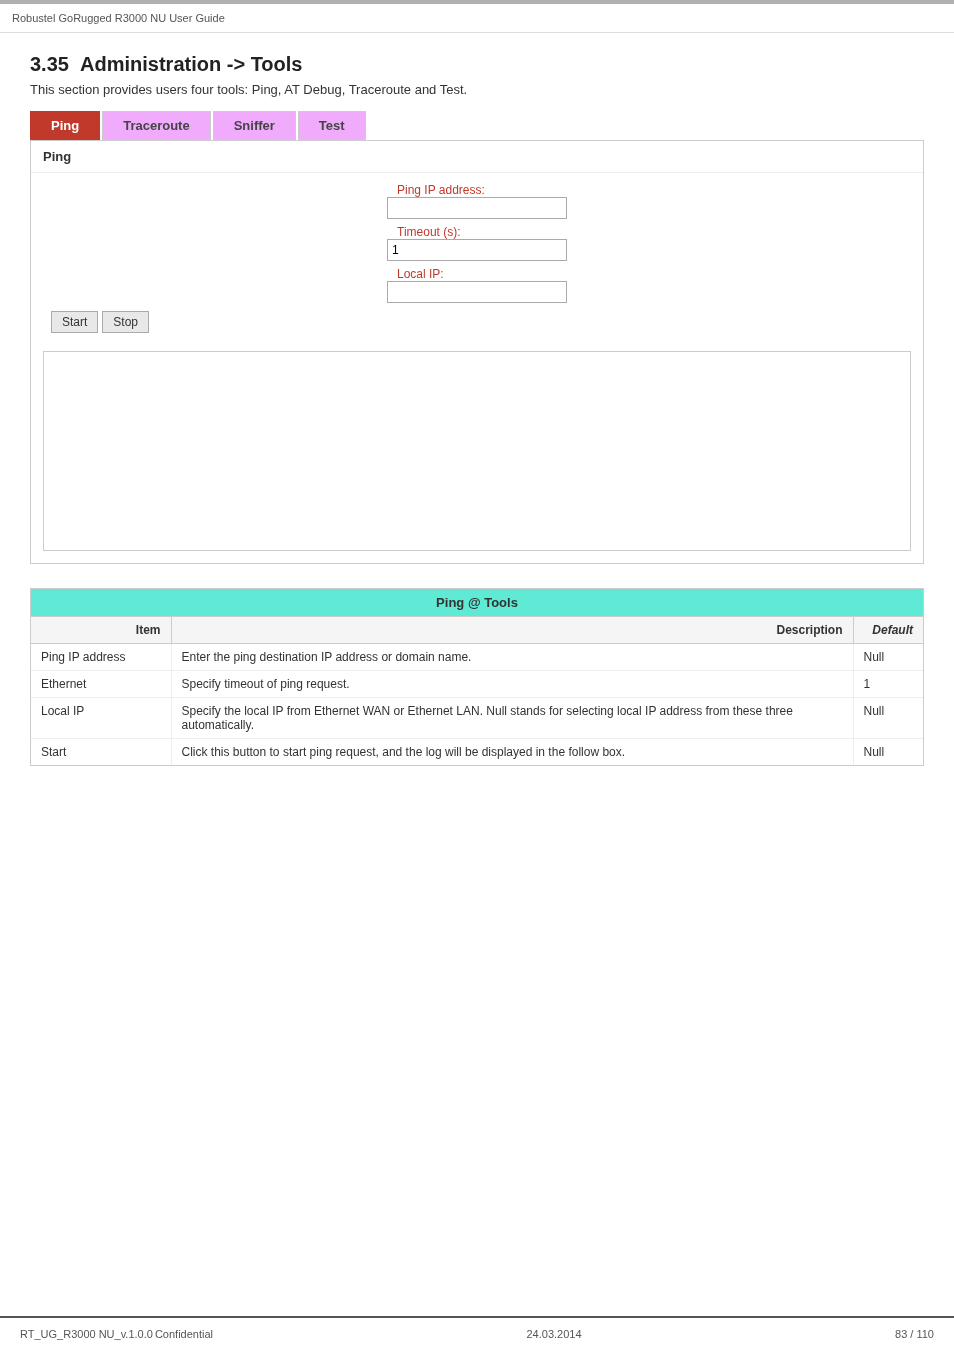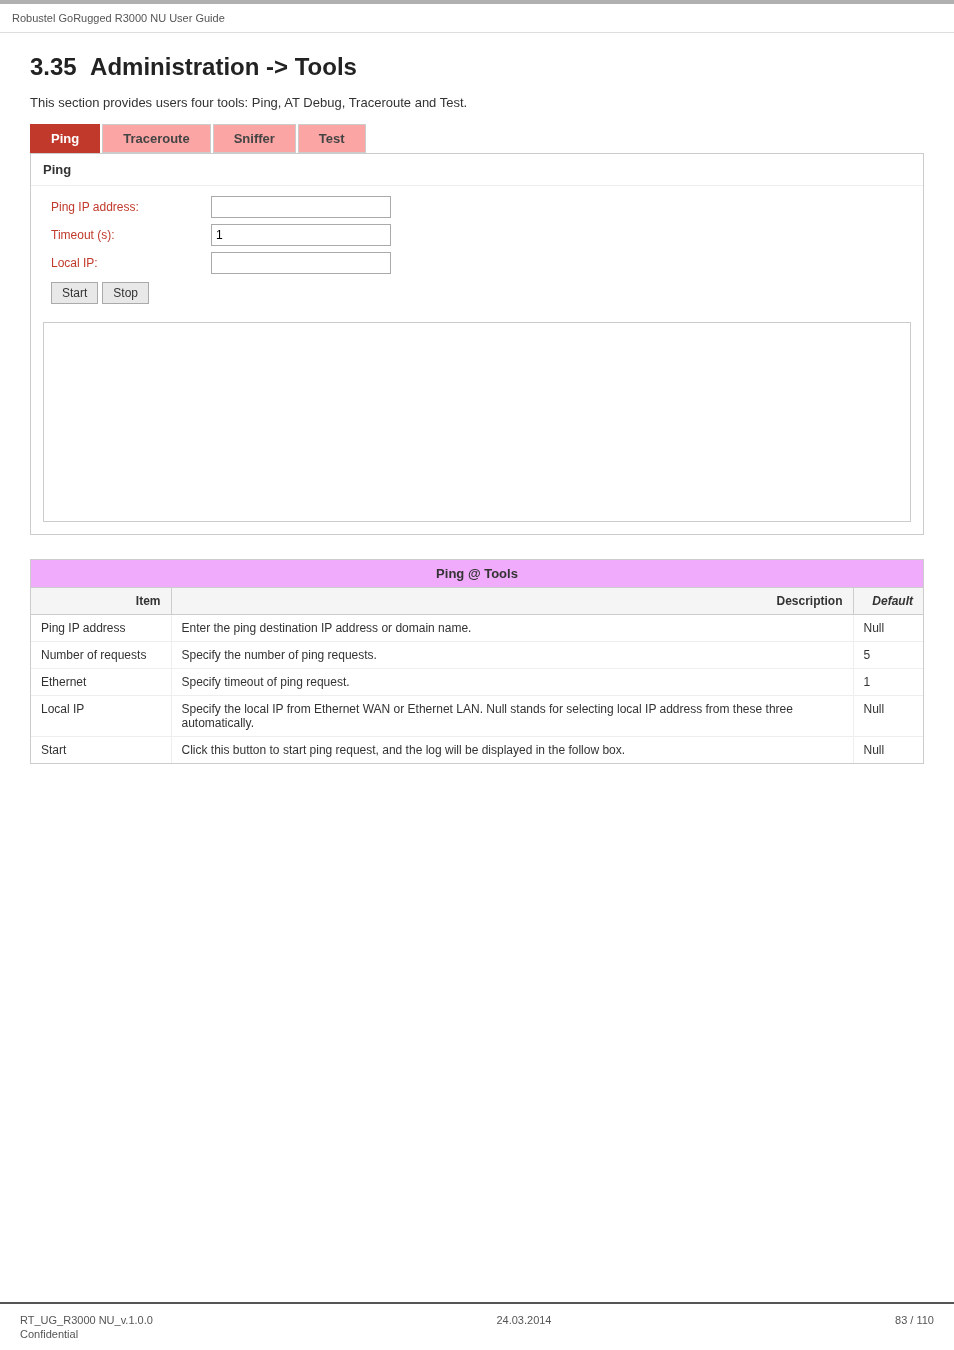--- a/index.html
+++ b/index.html
@@ -27,23 +27,23 @@
       color: #555;
       border-bottom: 1px solid #ddd;
     }
 
     
     .main-content {
       padding: 20px 30px;
     }
 
     .section-title {
-      font-size: 24px;
-      font-weight: bold;
-      margin-bottom: 14px;
+      font-size: 20px;
+      font-weight: bold;
+      margin-bottom: 6px;
       color: #222;
     }
 
     .section-desc {
       font-size: 13px;
       margin-bottom: 14px;
       color: #333;
     }
 
     
@@ -51,21 +51,21 @@
       display: flex;
       margin-bottom: 0;
     }
 
     .tab {
       padding: 6px 20px;
       font-size: 13px;
       font-weight: bold;
       cursor: pointer;
       border: 1px solid #ccc;
-      background: #fca5a5;
+      background: #f0abfc;
       color: #444;
       margin-right: 2px;
     }
 
     .tab.active {
       background: #c0392b;
       color: #fff;
       border-color: #c0392b;
     }
 
@@ -85,20 +85,21 @@
     }
 
     .ping-form {
       padding: 10px 20px;
     }
 
     .form-row {
       display: flex;
       align-items: center;
       margin-bottom: 6px;
+      flex-direction: column;
     }
 
     .form-label {
       width: 160px;
       font-size: 12px;
       color: #c0392b;
     }
 
     .form-input {
       width: 180px;
@@ -137,21 +138,21 @@
       overflow-y: auto;
     }
 
     
     .ref-table-wrapper {
       margin-top: 24px;
       border: 1px solid #ccc;
     }
 
     .ref-table-title {
-      background: #f0abfc;
+      background: #5eead4;
       text-align: center;
       font-weight: bold;
       font-size: 13px;
       padding: 6px;
       border-bottom: 1px solid #ccc;
     }
 
     .ref-table {
       width: 100%;
       border-collapse: collapse;
@@ -197,21 +198,21 @@
       left: 0;
       right: 0;
       padding: 10px 20px;
       border-top: 2px solid #555;
       display: flex;
       justify-content: space-between;
       font-size: 11px;
       color: #555;
     }
 
-    .footer-left { display: flex; flex-direction: column; gap: 2px; }
+    .footer-left { display: flex; gap: 2px; }
   </style>
 </head>
 <body>
 
 <div class="top-bar"></div>
 
 <div class="page-header">
   <span>Robustel GoRugged R3000 NU User Guide</span>
 </div>
 
@@ -269,25 +270,20 @@
           <th class="col-item">Item</th>
           <th class="col-desc">Description</th>
           <th class="col-default">Default</th>
         </tr>
       </thead>
       <tbody id="ref-table-body">
       <tr>
             <td>Ping IP address</td>
             <td>Enter the ping destination IP address or domain name.</td>
             <td>Null</td>
-          </tr>
-          <tr>
-            <td>Number of requests</td>
-            <td>Specify the number of ping requests.</td>
-            <td>5</td>
           </tr>
           <tr>
             <td>Ethernet</td>
             <td>Specify timeout of ping request.</td>
             <td>1</td>
           </tr>
           <tr>
             <td>Local IP</td>
             <td>Specify the local IP from Ethernet WAN or Ethernet LAN. Null stands for selecting local IP address from these three automatically.</td>
             <td>Null</td>

